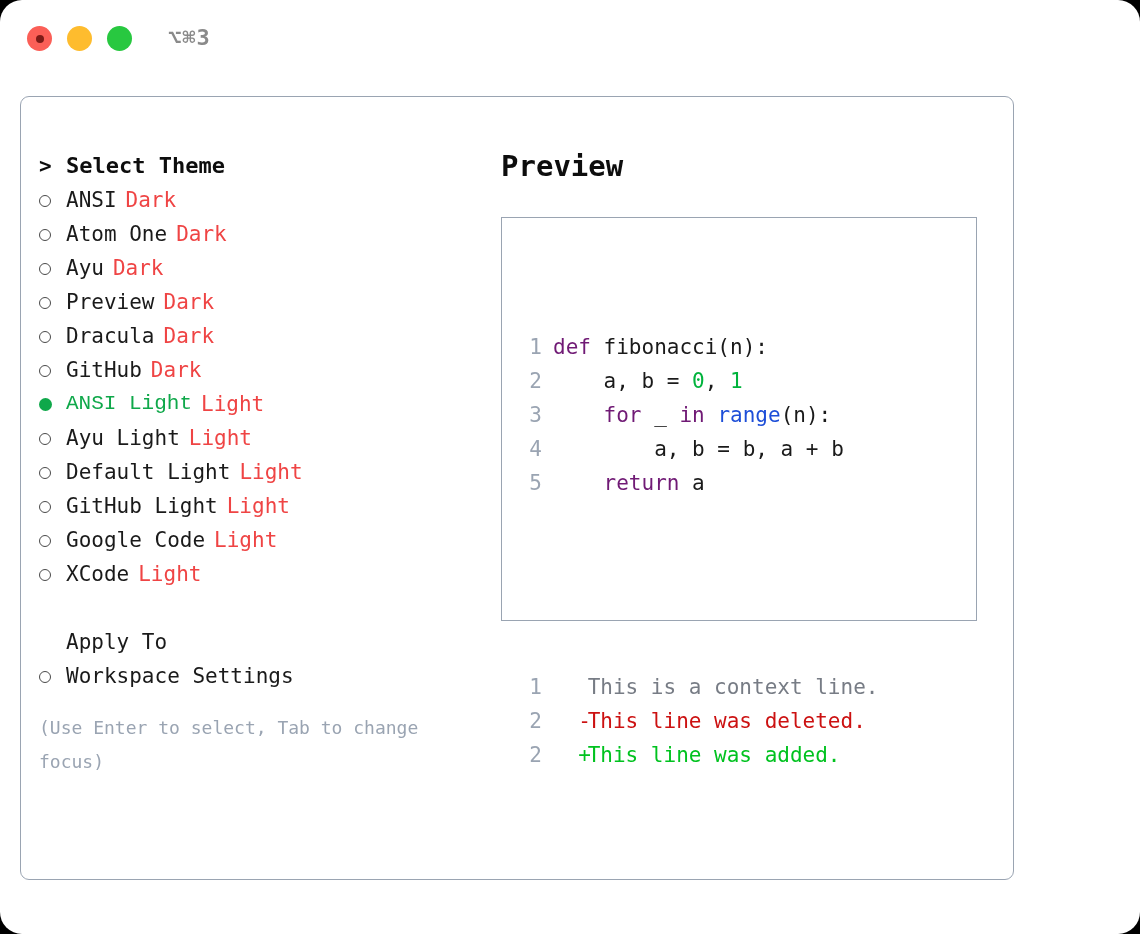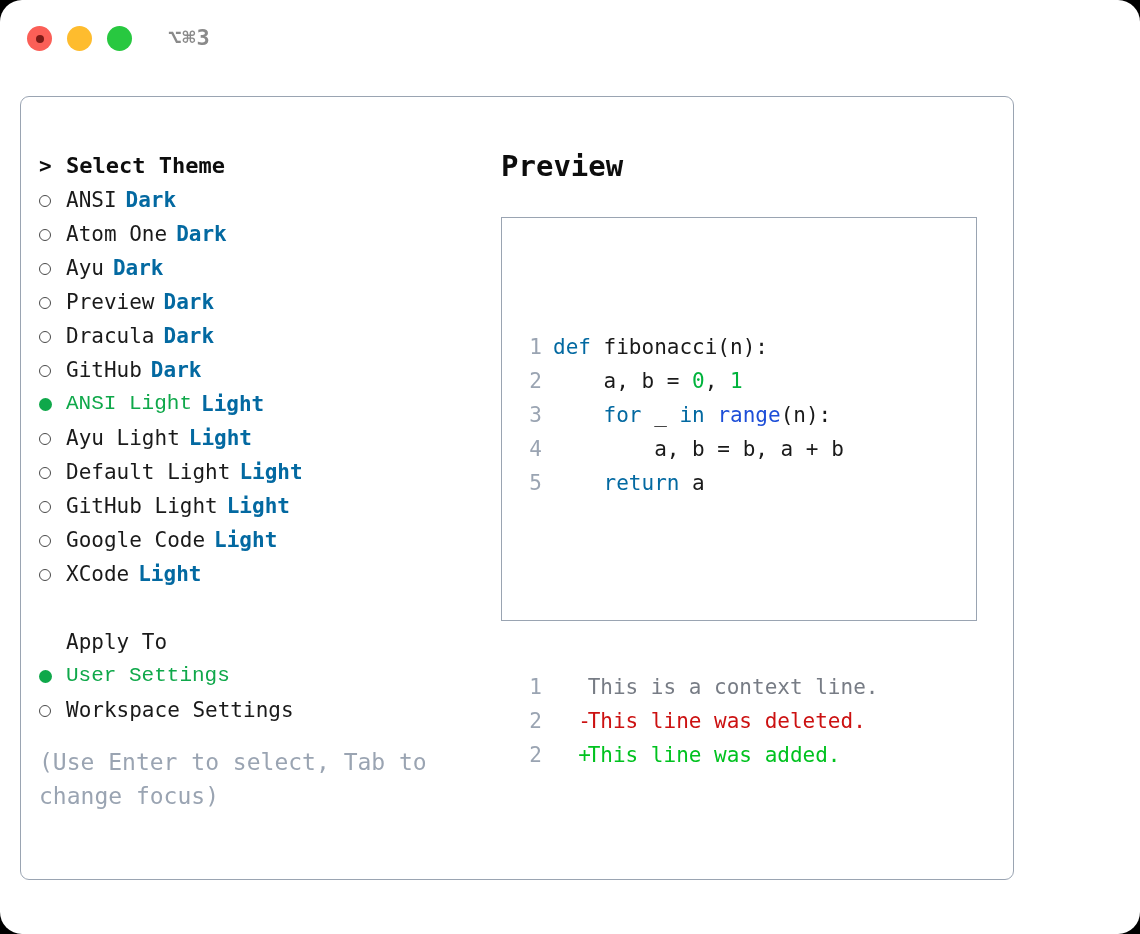--- a/index.html
+++ b/index.html
@@ -132,31 +132,31 @@
   .bullet-ring {
     display: inline-block;
     width: 12px;
     height: 12px;
     border-radius: 50%;
     border: 1.6px solid #4a4a4a;
     box-sizing: border-box;
   }
   .name { color: #1a1a1a; }
   .row.selected .name { color: #0fa84a; font-family: Liberation Mono, monospace; }
-  .suffix { color: #0369a1; margin-left: 9px; font-weight: bold; }
+  .suffix { color: #ef4444; margin-left: 9px; }
   .spacer-row { height: 34px; }
   .apply-head {
     color: #1a1a1a;
     font-size: 21px;
     text-align: right;
   }
   .hint {
     margin-top: 18px;
     width: 410px;
-    font-size: 23px;
+    font-size: 18px;
     line-height: 34px;
     color: #9aa4b2;
   }
 
   
   .right-pane {
     position: absolute;
     left: 480px;
     top: 52px;
     width: 500px;
@@ -187,21 +187,21 @@
   .cline { display: flex; }
   .lno {
     display: inline-block;
     width: 26px;
     flex: 0 0 26px;
     text-align: right;
     color: #9aa4b2;
     margin-right: 11px;
   }
   .ctext { color: #1a1a1a; white-space: pre; }
-  .kw  { color: #0369a1; }
+  .kw  { color: #701a75; }
   .fn  { color: #1d4ed8; }
   .num { color: #00b33c; }
   .gap-line { height: 34px; }
   .dmark {
     display: inline-block;
     width: 22px;
     flex: 0 0 22px;
     white-space: pre;
   }
   .d-ctx  { color: #777c85; }
@@ -248,21 +248,20 @@
           </div>
 
         <div class="spacer-row"></div>
 
         <div class="row">
           <span class="marker"> </span>
           <span class="apply-head">Apply To</span>
         </div>
 
         <div id="apply-rows">
-            <div class="row selected"><span class="marker"><span class="bullet-dot"></span></span><span class="name">User Settings</span></div>
             <div class="row"><span class="marker"><span class="bullet-ring"></span></span><span class="name">Workspace Settings</span></div>
           </div>
 
         <div class="hint">(Use Enter to select, Tab to change focus)</div>
       </div>
 
       <div class="right-pane">
         <div class="preview-title">Preview</div>
         <div class="preview-box">
           <div class="code">

